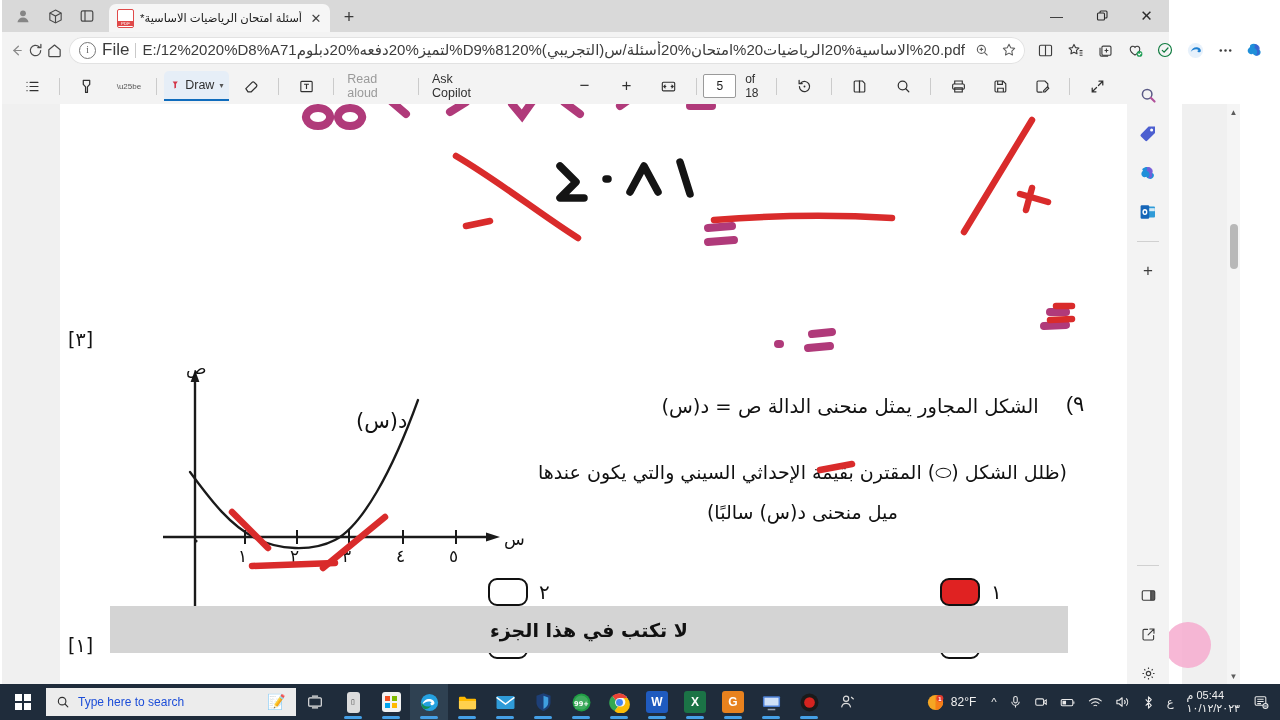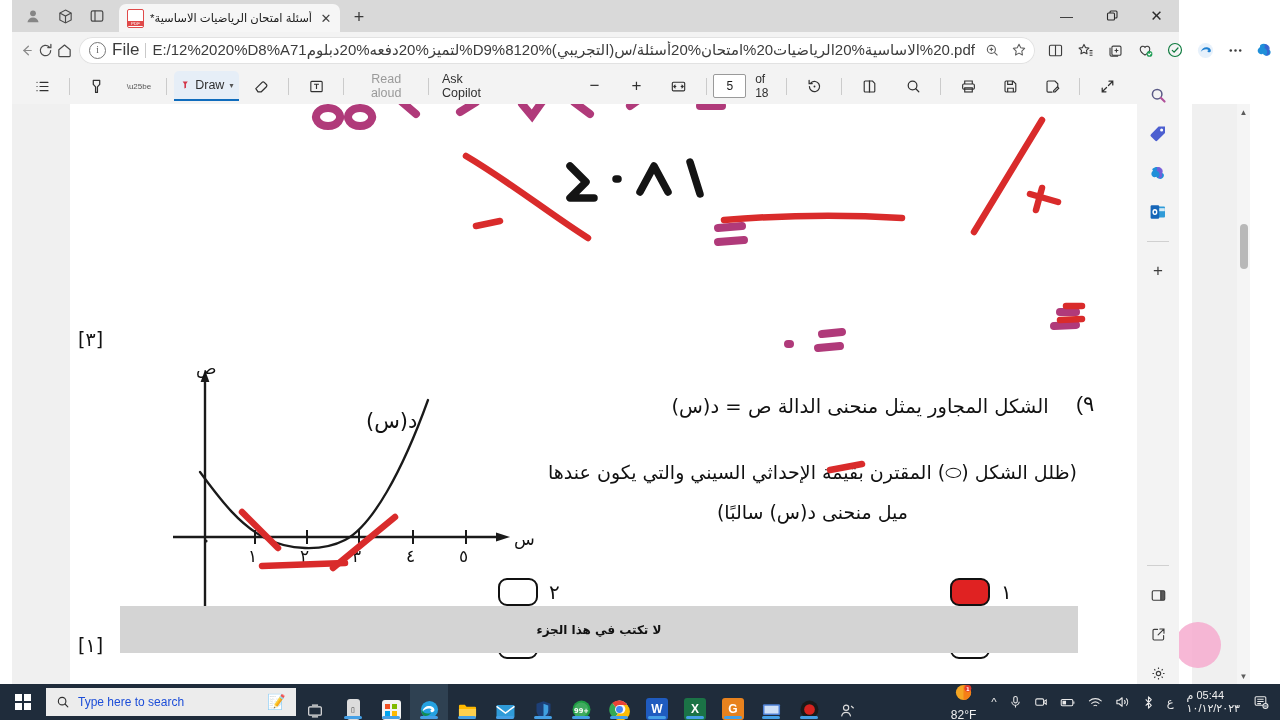--- a/index.html
+++ b/index.html
@@ -5,21 +5,21 @@
   html,body{margin:0;padding:0;}
   body{
     width:1280px;height:720px;overflow:hidden;
     font-family:"Liberation Sans","DejaVu Sans",sans-serif;
     background:#ffffff;
     -webkit-font-smoothing:antialiased;
   }
   .screen{position:relative;width:1280px;height:720px;}
 
   
-  .browser{position:absolute;left:12px;top:0;width:1167px;height:684px;background:#f3f3f3;}
+  .browser{position:absolute;left:2px;top:0;width:1167px;height:684px;background:#f3f3f3;}
 
   .tabstrip{position:relative;height:32px;background:#d9d9d9;display:flex;align-items:flex-end;}
   .tb-ic{width:26px;height:26px;margin:0 3px 3px 3px;display:flex;align-items:center;justify-content:center;border-radius:4px;color:#4a4a4a;}
   .tb-ic:first-child{margin-left:8px;}
   .tab{
     height:28px;min-width:200px;max-width:230px;background:#f6f6f6;border-radius:7px 7px 0 0;
     display:flex;align-items:center;padding:0 6px 0 8px;gap:6px;margin-left:6px;
   }
   .pdficon{width:15px;height:17px;background:#ffffff;border:1.3px solid #e04a4a;border-radius:2px;position:relative;flex:none;}
   .pdficon:after{content:"PDF";position:absolute;left:0;right:0;bottom:1px;font-size:4.4px;text-align:center;color:#ffffff;background:#e04a4a;line-height:5px;font-family:"Liberation Sans",sans-serif;}
@@ -42,21 +42,21 @@
   .urltext{flex:1;font-size:15px;color:#3c3c3c;direction:rtl;white-space:nowrap;overflow:hidden;text-overflow:clip;unicode-bidi:plaintext;}
   .obtrail{display:flex;align-items:center;gap:2px;flex:none;}
   .obic{width:24px;height:24px;display:flex;align-items:center;justify-content:center;color:#4a4a4a;}
   .navtrail{display:flex;align-items:center;gap:1px;}
   .nt{width:29px;height:28px;display:flex;align-items:center;justify-content:center;border-radius:5px;color:#3d3d3d;}
 
   
   .pdfbar{height:36px;background:#f3f3f3;display:flex;align-items:center;padding:0 10px;gap:2px;border-bottom:1px solid #e4e4e4;}
   .pb{height:28px;min-width:28px;display:flex;align-items:center;justify-content:center;border-radius:5px;color:#303030;padding:0 6px;font-size:12.5px;gap:5px;}
   .pb.active{background:#e6eef7;border-bottom:2px solid #0f6cbd;border-radius:5px 5px 0 0;height:28px;}
-  .pb.dim{color:#9a9a9a;text-align:center;}
+  .pb.dim{color:#9a9a9a;}
   .pbsep{width:1px;height:17px;background:#cbcbcb;margin:0 5px;}
   .caret{font-size:8px;color:#555;}
   .pagebox{width:34px;height:22px;border:1px solid #9a9a9a;background:#fff;display:flex;align-items:center;justify-content:center;font-size:12px;color:#1a1a1a;border-radius:2px;}
   .pagetot{font-size:12px;color:#303030;margin-left:7px;}
   .pdfbar .spacer{flex:1;}
 
   
   .viewer{position:absolute;left:0;top:104px;width:1238px;height:580px;background:#ffffff;overflow:hidden;}
   .gutter-l{position:absolute;left:0;top:0;width:58px;height:580px;background:#f0f0f0;}
   .gutter-r{position:absolute;left:1180px;top:0;width:58px;height:580px;background:#f0f0f0;}
@@ -75,48 +75,48 @@
   .qnum{position:absolute;font-size:21px;color:#111;direction:rtl;}
   .qline1{left:575px;top:288px;width:430px;font-size:19.5px;line-height:30px;}
   .qline2{left:470px;top:348px;width:545px;font-size:19px;line-height:40px;}
 
   .opt{position:absolute;display:flex;align-items:center;gap:11px;direction:rtl;}
   .optnum{font-size:20px;color:#111;font-family:"DejaVu Sans",sans-serif;}
   .optbox{width:36px;height:24px;border:2.2px solid #111;border-radius:9px;background:#fff;}
   .optbox.filled{background:#e02222;border-color:#111;}
 
   .banner{position:absolute;left:108px;top:606px;width:958px;height:47px;background:#d4d4d4;display:flex;align-items:center;justify-content:center;}
-  .banner span{font-size:12px;color:#111;direction:rtl;font-family:"DejaVu Sans",sans-serif;font-weight:bold;}
+  .banner span{font-size:19px;color:#111;direction:rtl;font-family:"DejaVu Sans",sans-serif;font-weight:bold;}
 
   .graph{position:absolute;left:100px;top:258px;width:370px;height:260px;}
   .ink{position:absolute;left:58px;top:0;width:1022px;height:570px;pointer-events:none;}
 
   .cursor-dot{position:absolute;left:1163px;top:622px;width:46px;height:46px;border-radius:50%;background:#f5a8cd;opacity:.82;}
 
   
   .rail{position:absolute;right:0;top:68px;width:42px;height:616px;background:#f3f3f3;display:flex;flex-direction:column;align-items:center;padding-top:14px;gap:13px;}
   .rail .ri{width:26px;height:26px;display:flex;align-items:center;justify-content:center;}
   .rail .rsep{width:22px;height:1px;background:#d0d0d0;margin:3px 0;}
   .rail .bottom{margin-top:auto;display:flex;flex-direction:column;align-items:center;gap:13px;padding-bottom:12px;}
 
   
   .taskbar{position:absolute;left:0;bottom:0;width:1280px;height:36px;background:#1f2c3b;display:flex;align-items:center;}
   .start{width:46px;height:36px;display:flex;align-items:center;justify-content:center;}
   .winlogo{width:16px;height:16px;display:grid;grid-template-columns:1fr 1fr;grid-template-rows:1fr 1fr;gap:2px;}
   .winlogo i{background:#ffffff;display:block;}
   .searchbox{width:230px;height:28px;background:#ececec;display:flex;align-items:center;gap:8px;padding:0 10px;}
   .searchbox .lbl{font-size:12px;color:#1d4ed8;}
   .tbicons{display:flex;align-items:center;}
-  .ti{width:38px;height:36px;display:flex;align-items:flex-end;justify-content:center;position:relative;}
+  .ti{width:38px;height:36px;display:flex;align-items:center;justify-content:center;position:relative;}
   .ti .glyph{width:22px;height:22px;border-radius:3px;display:flex;align-items:center;justify-content:center;font-size:12px;color:#fff;font-weight:bold;}
   .ti.open:after{content:"";position:absolute;bottom:1px;left:10px;width:18px;height:3px;background:#45a0e6;border-radius:2px;}
   .tray{margin-left:auto;display:flex;align-items:center;gap:2px;padding-right:6px;color:#e8e8e8;}
   .tray .tr{height:36px;display:flex;align-items:center;justify-content:center;padding:0 5px;font-size:11.5px;color:#e9e9e9;}
   .clock{display:flex;flex-direction:column;align-items:flex-end;line-height:13px;font-size:11px;color:#f0f0f0;padding:0 6px;direction:rtl;}
-  .weather{display:flex;align-items:center;gap:6px;padding:0 8px;font-size:12px;color:#f0f0f0;flex-direction:column;}
+  .weather{display:flex;align-items:center;gap:6px;padding:0 8px;font-size:12px;color:#f0f0f0;}
   svg{display:block;}
 </style>
 </head>
 <body>
 
 <div class="screen">
 
   <div class="browser">
 
     <div class="tabstrip">

